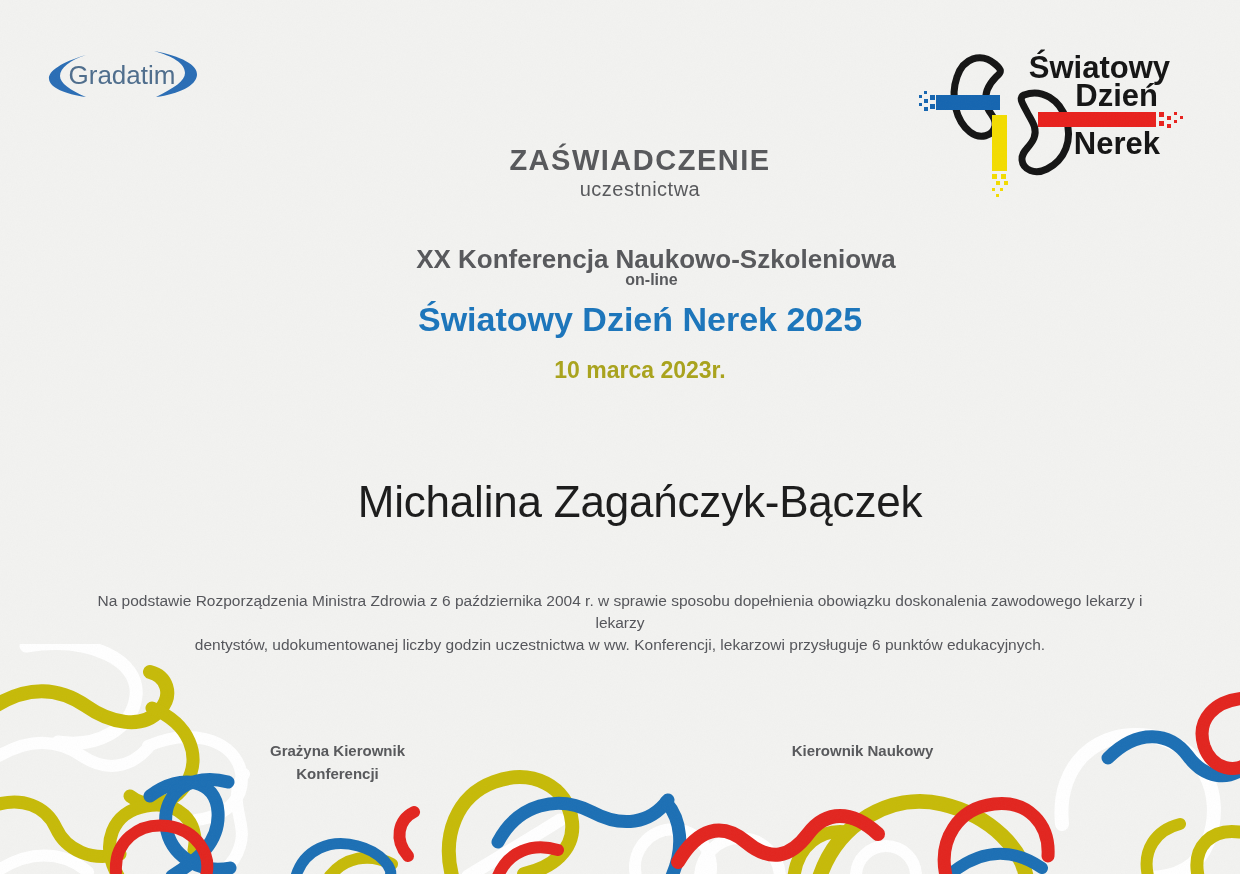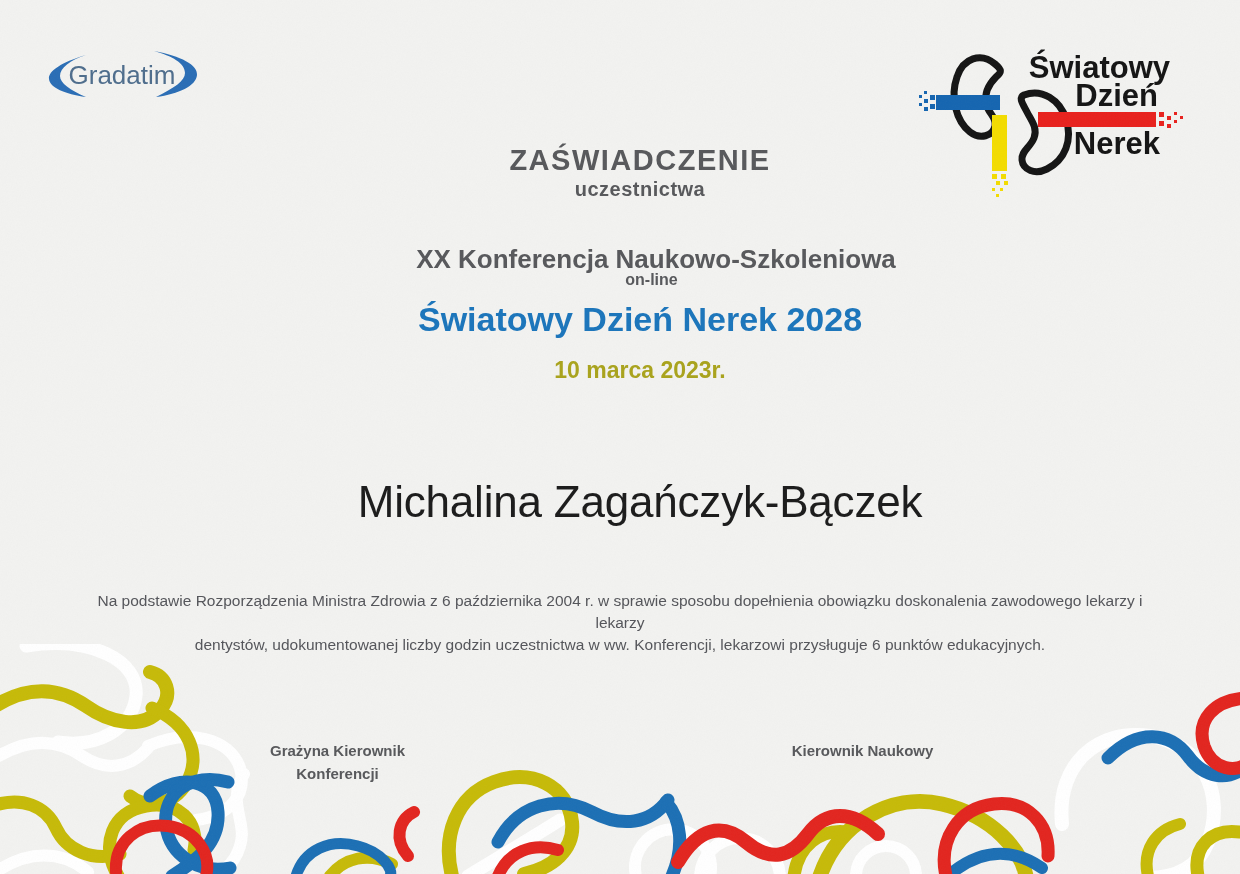--- a/index.html
+++ b/index.html
@@ -11,21 +11,21 @@
   }
   .abs{position:absolute;}
   .ctr{left:0;right:0;text-align:center;padding-left:40px;}
 
   
   .gradatim{left:46px;top:50px;width:155px;height:48px;}
   .wkd{left:918px;top:32px;width:282px;height:172px;}
 
   
   .cert-title{top:144px;font-size:29px;font-weight:bold;color:#57585b;letter-spacing:1.5px;}
-  .cert-sub{top:178px;font-size:20px;font-weight:bold;color:#57585b;letter-spacing:.5px;}
+  .cert-sub{top:178px;font-size:20px;font-weight:normal;color:#57585b;letter-spacing:.5px;}
   .conf{top:244px;font-size:26px;font-weight:bold;color:#57585b;margin-left:32px;}
   .mode{top:271px;font-size:16px;font-weight:bold;color:#57585b;margin-left:23px;}
   .event{top:300px;font-size:34px;font-weight:bold;color:#1b75bb;}
   .date{top:357px;font-size:23px;font-weight:bold;color:#a9a31c;}
   .recipient{top:477px;font-size:44px;color:#1b1b1b;letter-spacing:-.2px;font-family:"Liberation Sans",sans-serif;}
   .legal{top:590px;left:80px;width:1080px;text-align:center;font-size:15.5px;line-height:1.42;color:#54555a;}
 
   
   .sig{top:739px;font-size:15px;font-weight:bold;color:#57585b;line-height:1.55;text-align:center;}
   .sig-left{left:180px;width:315px;}
@@ -90,21 +90,21 @@
   <text x="252" y="46" text-anchor="end" font-size="31" font-weight="bold" fill="#141414" font-family="Liberation Sans, sans-serif">Światowy</text>
   <text x="240" y="74" text-anchor="end" font-size="31" font-weight="bold" fill="#141414" font-family="Liberation Sans, sans-serif">Dzień</text>
   <text x="242" y="122" text-anchor="end" font-size="31" font-weight="bold" fill="#141414" font-family="Liberation Sans, sans-serif">Nerek</text>
 </svg>
 
 <div class="abs ctr cert-title">ZAŚWIADCZENIE</div>
 <div class="abs ctr cert-sub">uczestnictwa</div>
 
 <div class="abs ctr conf">XX Konferencja Naukowo-Szkoleniowa</div>
 <div class="abs ctr mode">on-line</div>
-<div class="abs ctr event">Światowy Dzień Nerek 2028</div>
+<div class="abs ctr event">Światowy Dzień Nerek 2025</div>
 <div class="abs ctr date">10 marca 2023r.</div>
 
 <div class="abs ctr recipient">Michalina Zagańczyk-Bączek</div>
 
 <div class="abs legal">
   <div>Na podstawie Rozporządzenia Ministra Zdrowia z 6 października 2004 r. w sprawie sposobu dopełnienia obowiązku doskonalenia zawodowego lekarzy i lekarzy</div>
   <div>dentystów, udokumentowanej liczby godzin uczestnictwa w ww. Konferencji, lekarzowi przysługuje 6 punktów edukacyjnych.</div>
 </div>
 
 <div class="abs sig sig-left">

